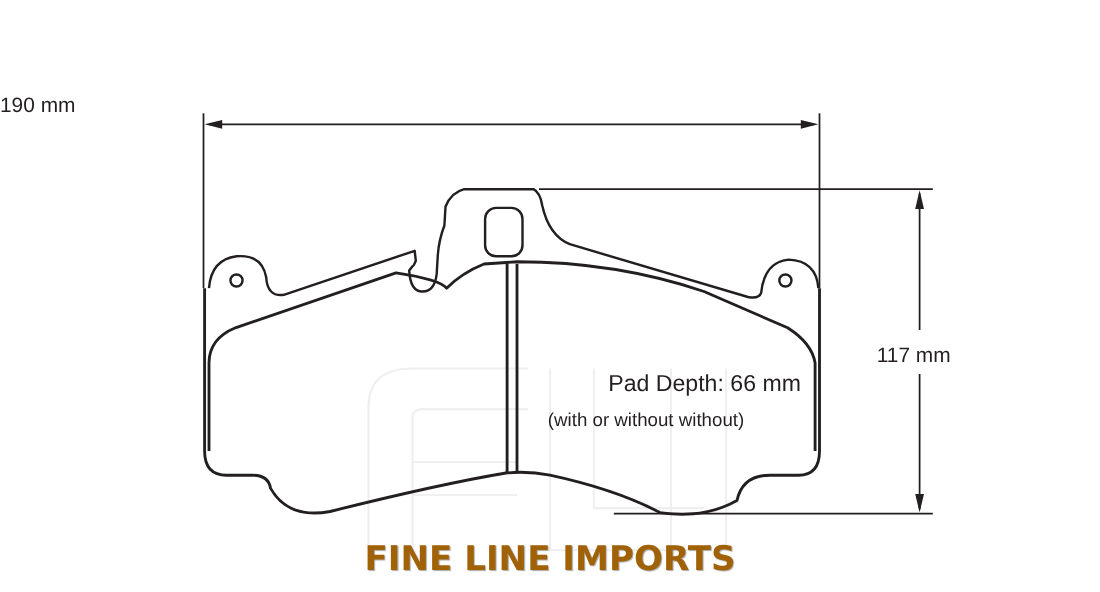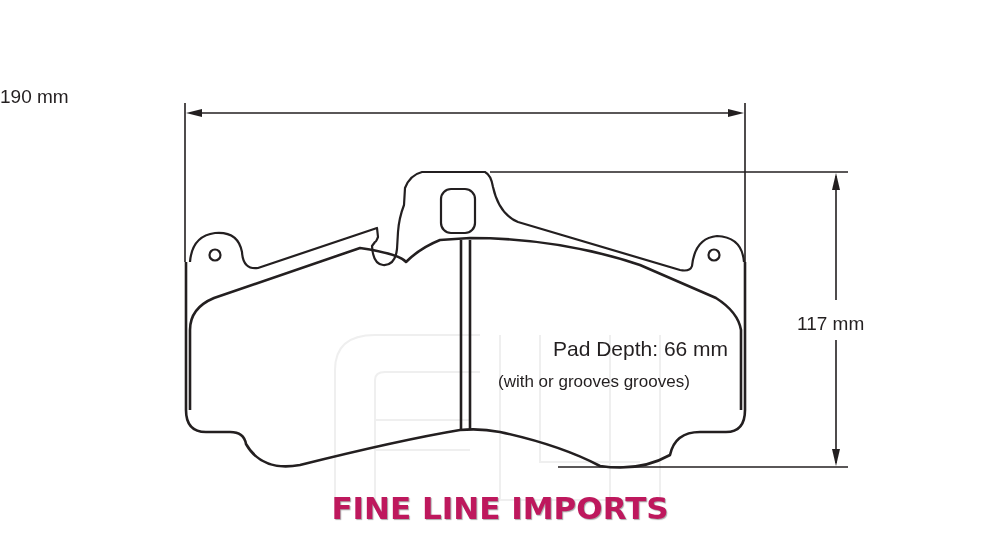--- a/index.html
+++ b/index.html
@@ -6,21 +6,21 @@
     body { width: 1000px; height: 538px; overflow: hidden; position: relative;
            font-family: "Liberation Sans", sans-serif; }
     .canvas { position: absolute; left: 0; top: 0; width: 1000px; height: 538px; }
     .label { position: absolute; color: #231f20; white-space: nowrap; font-family: "Liberation Sans", sans-serif; }
     .dim-width { left: 0; width: 932px; text-align: left; top: 86px; font-size: 19px; }
     .dim-height { left: 797px; top: 313px; font-size: 19px; }
     .pad-depth { left: 506px; top: 337px; font-size: 21px; margin-left: 47px; }
     .pad-note { left: 498px; top: 372px; font-size: 17px; }
     .brand { position: absolute; left: 0; width: 1000px; top: 490px; text-align: center;
              font-family: "DejaVu Sans", sans-serif; font-weight: bold; font-size: 31px;
-             letter-spacing: 0px; color: #be185d; text-shadow: 1px 1px 1px #aaaaaa; }
+             letter-spacing: 0px; color: #a16207; text-shadow: 1px 1px 1px #aaaaaa; }
   </style>
 </head>
 <body>
 
 <div class="canvas">
   <svg width="1000" height="538" viewBox="0 0 1000 538" xmlns="http://www.w3.org/2000/svg">
 
     <g fill="none" stroke="#efefef" stroke-width="2">
       <path d="M335 500 L335 370 Q335 335 375 335 L480 335 M375 500 L375 380 Q375 372 385 372 L480 372 M375 420 L470 420 M375 450 L470 450"></path>
       <path d="M500 335 L500 500 L640 500 M540 335 L540 462 L640 462"></path>
@@ -73,14 +73,14 @@
 
       <line x1="461" y1="240" x2="461" y2="430"></line>
       <line x1="470" y1="240" x2="470" y2="430"></line>
     </g>
   </svg>
 </div>
 
 <div class="label dim-width">190 mm</div>
 <div class="label dim-height">117 mm</div>
 <div class="label pad-depth">Pad Depth: 66 mm</div>
-<div class="label pad-note">(with or grooves grooves)</div>
+<div class="label pad-note">(with or without without)</div>
 <div class="brand">FINE LINE IMPORTS</div>
 
 </body></html>

